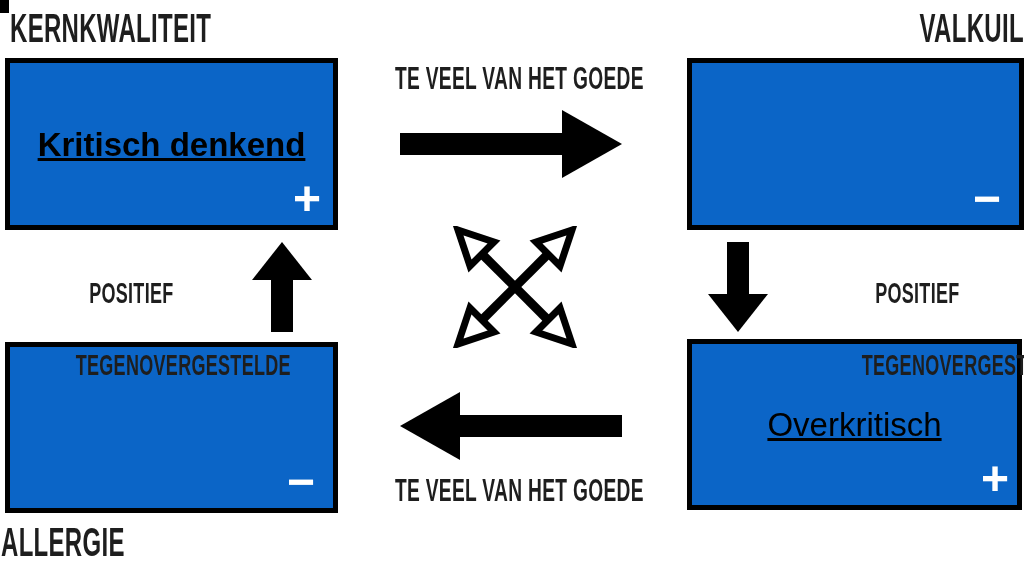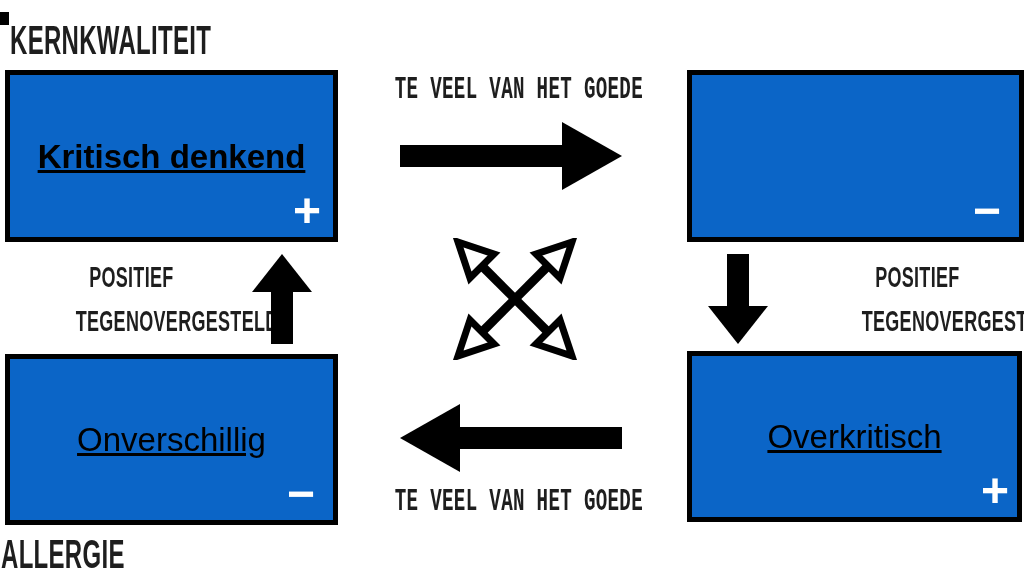--- a/index.html
+++ b/index.html
@@ -2,21 +2,21 @@
 <html style="--bg: #FFFFFF; --box-fill: #0B65C7; --box-border: #000000; --box-text: #000000; --sign: #FFFFFF; --arrow: #000000; --label-text: #1E1E1E;"><head>
 <meta charset="utf-8">
 <style>
   * { margin: 0; padding: 0; box-sizing: border-box; }
   html, body { width: 1024px; height: 575px; overflow: hidden; }
   body {
     background: var(--bg, #ffffff);
     font-family: "Liberation Sans", sans-serif;
     position: relative;
   }
-  .stage { position: absolute; left: 0; top: 12px; width: 1024px; height: 494px; }
+  .stage { position: absolute; left: 0; top: 0; width: 1024px; height: 494px; }
 
   
   .cond {
     display: inline-block;
     font-weight: bold;
     color: var(--label-text, #1e1e1e);
     white-space: nowrap;
     transform: scaleX(0.60);
     letter-spacing: 0.5px;
     line-height: 1;
@@ -51,30 +51,29 @@
     line-height: 1;
   }
 
   
   .arrow-label-h {
     position: absolute;
     width: 400px;
     text-align: center;
     font-size: 32px;
     line-height: 1;
-    font-family: Liberation Mono, monospace;
   }
   .arrow-label-h .cond { transform-origin: center center; }
   .side-label {
     position: absolute;
     width: 254px;
     text-align: center;
     font-size: 30px;
   }
-  .side-label .line { display: block; height: 44px; }
+  .side-label .line { display: block; height: 44px; margin-top: 28px; }
   .side-label .cond { transform-origin: center center; }
 
   .arrow-svg { position: absolute; display: block; }
   .arrow-fill { fill: var(--arrow, #000); }
   .cross-line { stroke: var(--arrow, #000); stroke-width: 9; }
   .cross-head { fill: var(--bg, #fff); stroke: var(--arrow, #000); stroke-width: 7; stroke-linejoin: miter; }
 
   .corner-artifact {
     position: absolute; left: 0; top: 0; width: 9px; height: 13px;
     background: var(--arrow, #000);
@@ -83,33 +82,35 @@
 </head>
 <body>
 
 <div class="stage">
 
   <div class="corner-artifact"></div>
 
   <div class="corner-label left" style="left:10px; top:8px;">
     <span class="cond">KERNKWALITEIT</span>
   </div>
+  <div class="corner-label right" style="right:0px; top:8px;">
+    <span class="cond">VALKUIL</span>
+  </div>
   <div class="corner-label left" style="left:1px; top:522px;">
     <span class="cond">ALLERGIE</span>
   </div>
 
   <div class="qbox bold-text" style="left:5px; top:58px; width:333px; height:172px;">
     <span class="box-text">Kritisch denkend</span>
     <span class="sign">+</span>
   </div>
   <div class="qbox" style="left:687px; top:58px; width:337px; height:172px;">
     <span class="sign" style="right:18px;">−</span>
   </div>
   <div class="qbox" style="left:5px; top:342px; width:333px; height:171px;">
-    <span class="box-text">Onverschillig</span>
     <span class="sign" style="right:18px;">−</span>
   </div>
   <div class="qbox" style="left:687px; top:339px; width:335px; height:171px;">
     <span class="box-text">Overkritisch</span>
     <span class="sign" style="right:8px;">+</span>
   </div>
 
   <div class="arrow-label-h" style="left:312px; top:62px;">
     <span class="cond">TE VEEL VAN HET GOEDE</span>
   </div>

